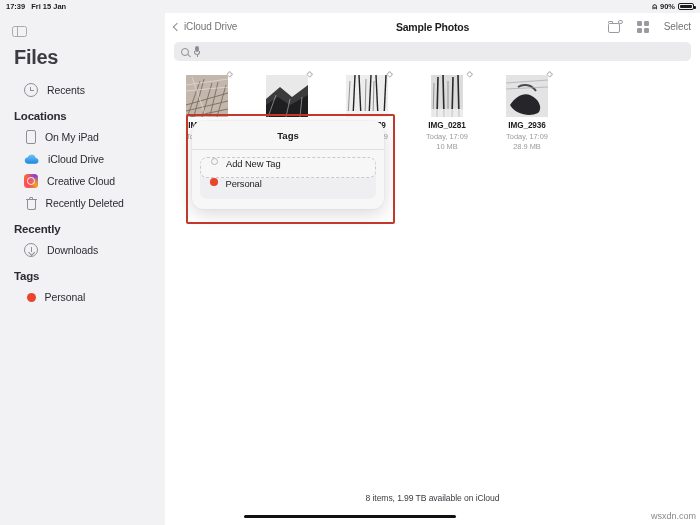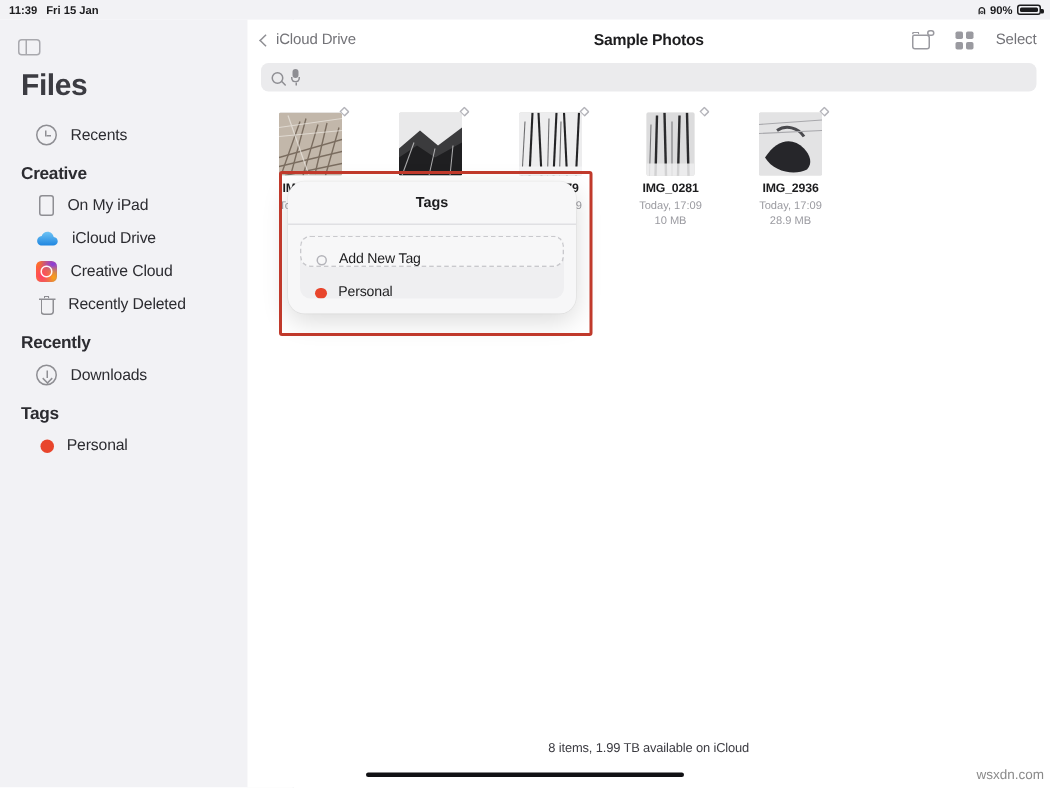--- a/index.html
+++ b/index.html
@@ -265,21 +265,21 @@
     overflow: hidden; z-index: 20;
   }
   .pop-title {
     text-align: center; font-size: 9.6px; font-weight: bold; color: #1c1c1e;
     padding: 9px 0 8px 0;
     border-bottom: 0.5px solid #e0e0e3;
   }
   .pop-body { padding: 7px 8px 10px 8px; }
   .pop-list { background: #efeff1; border-radius: 7px; overflow: hidden; }
   .pop-row {
-    display: flex; align-items: flex-end; gap: 8px;
+    display: flex; align-items: flex-start; gap: 8px;
     height: 21px; padding: 0 10px;
   }
   .pop-row.addnew {
     background: #f7f7f8;
     border: 1px dashed #c9c9cd; border-radius: 7px;
     margin: 0; height: 21px;
   }
   .pop-row .lbl { font-size: 9.4px; color: #1c1c1e; letter-spacing: -0.1px; }
   .ring-dot {
     width: 7px; height: 7px; border-radius: 50%;
@@ -312,21 +312,21 @@
     font-size: 9px; color: #8a8a8a; letter-spacing: 0px; z-index: 46;
   }
 </style>
 </head>
 <body>
 
 <div id="screen">
 
   <div id="statusbar">
     <div class="sb-left">
-      <span>11:39</span>
+      <span>17:39</span>
       <span>Fri 15 Jan</span>
     </div>
     <div class="sb-right">
       <span class="wifi-glyph">⍝</span>
       <span>90%</span>
       <span class="battery">
           <span class="fill"></span>
         </span>
     </div>
   </div>
@@ -343,21 +343,21 @@
     </div>
 
     <div class="files-title">Files</div>
 
     <div class="sb-row">
       <span class="ic ic-clock"></span>
       <span class="lbl">Recents</span>
     </div>
 
     <div class="sb-section-head">
-      <span class="t">Creative</span>
+      <span class="t">Locations</span>
       <span class="chev"></span>
     </div>
     <div class="sb-row">
       <span class="ic-ipad"></span>
       <span class="lbl">On My iPad</span>
     </div>
     <div class="sb-row">
       <span class="ic-cloud">
         <svg width="15" height="14" viewBox="0 0 24 20">
           <defs>

